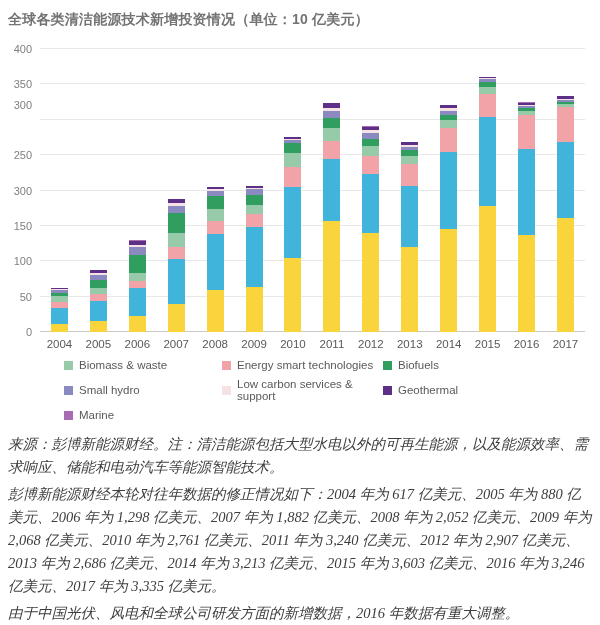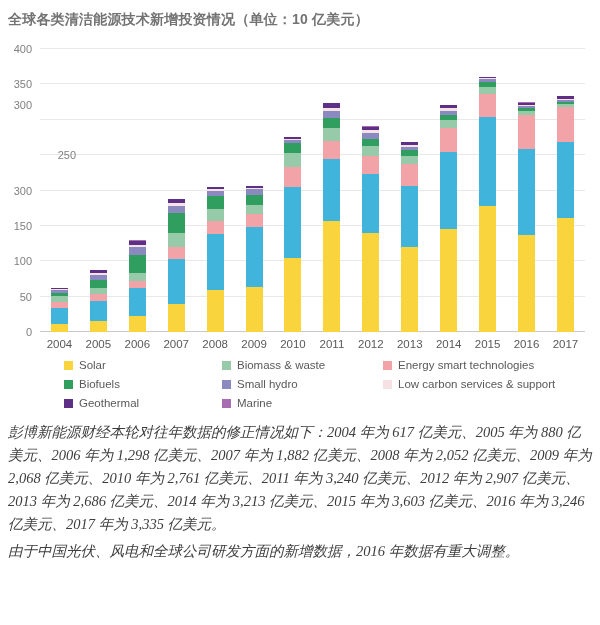--- a/index.html
+++ b/index.html
@@ -227,21 +227,21 @@
           </div>
         </div>
       </div>
   </div>
   <div id="ylabels">
       <div class="ylabel" style="top: 281px; left: 0px;">0</div>
       <div class="ylabel" style="top: 245.625px; left: 0px;">50</div>
       <div class="ylabel" style="top: 210.25px; left: 0px;">100</div>
       <div class="ylabel" style="top: 174.875px; left: 0px;">150</div>
       <div class="ylabel" style="top: 139.5px; left: 0px;">300</div>
-      <div class="ylabel" style="top: 104.125px; left: 0px; padding-left: 44px;">250</div>
+      <div class="ylabel" style="top: 104.125px; left: 0px;">250</div>
       <div class="ylabel" style="top: 54px; left: 0px;">300</div>
       <div class="ylabel" style="top: 33.375px; left: 0px; text-align: right;">350</div>
       <div class="ylabel" style="top: -2px; left: 0px;">400</div>
     </div>
   <div class="xlabels" id="xlabels">
       <div class="xlabel">2004</div>
       <div class="xlabel">2005</div>
       <div class="xlabel">2006</div>
       <div class="xlabel">2007</div>
       <div class="xlabel">2008</div>
@@ -252,24 +252,20 @@
       <div class="xlabel">2013</div>
       <div class="xlabel">2014</div>
       <div class="xlabel">2015</div>
       <div class="xlabel">2016</div>
       <div class="xlabel">2017</div>
     </div>
 </div>
 
 <div class="legend" id="legend">
     <div class="legend-item">
-      <span class="swatch" style="background: rgb(249, 212, 60);"></span>
-      <span>Solar</span>
-    </div>
-    <div class="legend-item">
       <span class="swatch" style="background: rgb(150, 202, 169);"></span>
       <span>Biomass &amp; waste</span>
     </div>
     <div class="legend-item">
       <span class="swatch" style="background: rgb(242, 163, 168);"></span>
       <span>Energy smart technologies</span>
     </div>
     <div class="legend-item">
       <span class="swatch" style="background: rgb(47, 158, 95);"></span>
       <span>Biofuels</span>
@@ -286,15 +282,16 @@
       <span class="swatch" style="background: rgb(94, 47, 134);"></span>
       <span>Geothermal</span>
     </div>
     <div class="legend-item">
       <span class="swatch" style="background: rgb(167, 108, 178);"></span>
       <span>Marine</span>
     </div>
   </div>
 
 <div class="notes">
+  <p>来源：彭博新能源财经。注：清洁能源包括大型水电以外的可再生能源，以及能源效率、需求响应、储能和电动汽车等能源智能技术。</p>
   <p>彭博新能源财经本轮对往年数据的修正情况如下：2004 年为 617 亿美元、2005 年为 880 亿美元、2006 年为 1,298 亿美元、2007 年为 1,882 亿美元、2008 年为 2,052 亿美元、2009 年为 2,068 亿美元、2010 年为 2,761 亿美元、2011 年为 3,240 亿美元、2012 年为 2,907 亿美元、2013 年为 2,686 亿美元、2014 年为 3,213 亿美元、2015 年为 3,603 亿美元、2016 年为 3,246 亿美元、2017 年为 3,335 亿美元。</p>
   <p>由于中国光伏、风电和全球公司研发方面的新增数据，2016 年数据有重大调整。</p>
 </div>
 
 </body></html>

